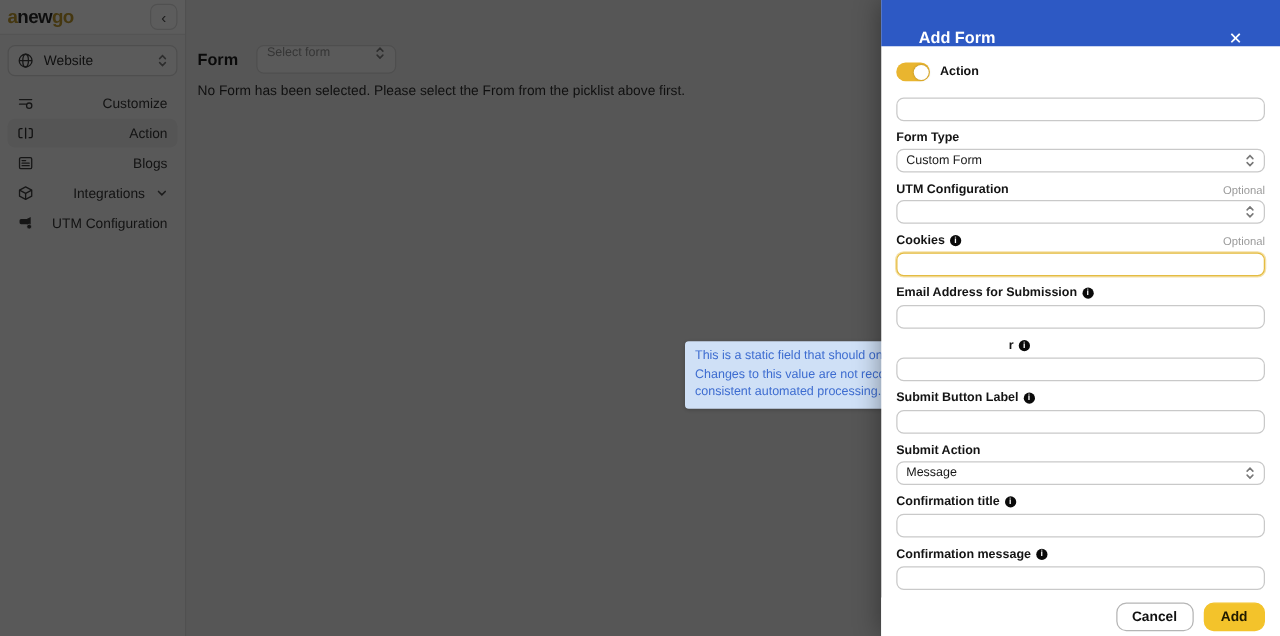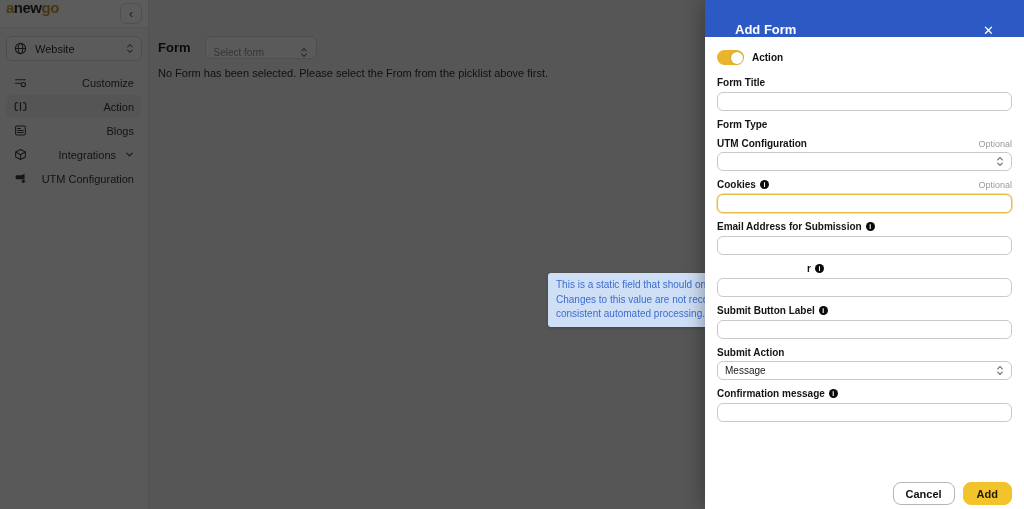--- a/index.html
+++ b/index.html
@@ -1,39 +1,39 @@
 <!DOCTYPE html>
 <html><head>
 <meta charset="utf-8">
 <style>
   * { margin:0; padding:0; box-sizing:border-box; }
   html,body { width:1024px; height:509px; overflow:hidden; }
   body { position:relative; font-family:"Liberation Sans", sans-serif; background:#ededed; }
 
   
   .leftcol { position:absolute; left:0; top:0; bottom:0; width:149px; border-right:1px solid #dcdcdc; background:#f6f6f6; }
-  .topbar { position:relative; height:28px; background:#ffffff; border-bottom:1px solid #e6e6e6; display:flex; align-items:flex-start; padding:0 6px; }
+  .topbar { position:relative; height:28px; background:#ffffff; border-bottom:1px solid #e6e6e6; display:flex; align-items:center; padding:0 6px; }
   .logo { font-size:15px; font-weight:bold; letter-spacing:-0.5px; line-height:1; }
   .logo .gold { color:#bb9422; }
   .logo .dark { color:#1d1d1d; }
   .collapse-btn { position:absolute; right:6px; top:3px; width:22px; height:21px; background:#fff; border:1px solid #dcdcdc; border-radius:6px; display:flex; align-items:center; justify-content:center; font-size:12px; color:#444; cursor:pointer; }
 
   .sidebar { padding:8px 6px; }
   .ws-select { height:25px; background:#fcfcfc; border:1px solid #d6d6d6; border-radius:6px; display:flex; align-items:center; padding:0 7px; gap:8px; margin-bottom:10px; cursor:pointer; }
   .ws-select .lbl { font-size:11px; font-weight:400; color:#222; flex:1; }
   .menu-item { height:23px; display:flex; align-items:center; gap:9px; padding:0 8px; border-radius:6px; font-size:11px; color:#2b2b2b; cursor:pointer; margin-bottom:1px; }
   .menu-item.active { background:#e9e9e9; }
   .menu-item .mi-label { flex:1;text-align:right; }
   .icon-svg { display:inline-flex; align-items:center; justify-content:center; }
 
   
   .main { position:absolute; left:150px; top:0; right:0; bottom:0; background:#ededed; }
   .form-row { position:absolute; left:8px; top:36px; display:flex; align-items:center; gap:14px; }
   .form-heading { font-size:13px; font-weight:bold; color:#111; }
-  .main-select { width:112px; height:23px; background:#fafafa; border:1px solid #d6d6d6; border-radius:6px; display:flex; align-items:flex-end; justify-content:space-between; padding:0 8px; cursor:pointer; }
+  .main-select { width:112px; height:23px; background:#fafafa; border:1px solid #d6d6d6; border-radius:6px; display:flex; align-items:flex-start; justify-content:space-between; padding:0 8px; cursor:pointer; }
   .main-select .ph { font-size:10px; color:#8d8d8d; }
   .empty-msg { position:absolute; left:8px; top:67px; font-size:11px; color:#1f1f1f; }
 
   
   .overlay { position:absolute; inset:0; background:rgba(8,8,8,0.66); z-index:5; }
 
   
   .tooltip { position:absolute; left:548px; top:273px; width:258px; z-index:8; background:#cfe0f6; color:#3d6cd0; font-size:10px; line-height:1.45; padding:5px 8px; border-radius:3px; box-shadow:0 1px 3px rgba(0,0,0,0.2); }
 
   
@@ -183,29 +183,35 @@
 
   <div class="modal-body">
     <div class="toggle-row">
       <span class="toggle">
           <span class="knob"></span>
         </span>
       <span class="toggle-label">Action</span>
     </div>
 
     <div class="field">
-      <div class="label-row">
-        <span class="flabel">Form Title</span>
-      </div>
       <input class="tinput" style="">
     </div>
 
     <div class="field">
       <div class="label-row">
         <span class="flabel">Form Type</span>
+      </div>
+      <div class="select">
+        <span>Custom Form</span>
+        <span class="icon-svg">
+          <svg width="8" height="11" viewBox="0 0 8 12" fill="none" stroke="#777" stroke-width="1.4" stroke-linecap="round">
+              <path d="M1.5 4.2 4 1.7 6.5 4.2"></path>
+              <path d="M1.5 7.8 4 10.3 6.5 7.8"></path>
+            </svg>
+        </span>
       </div>
     </div>
 
     <div class="field">
       <div class="label-row">
         <span class="flabel">UTM Configuration</span>
         <span class="optional">Optional</span>
       </div>
       <div class="select">
         <span></span>
@@ -259,20 +265,27 @@
         <span>Message</span>
         <span class="icon-svg">
           <svg width="8" height="11" viewBox="0 0 8 12" fill="none" stroke="#777" stroke-width="1.4" stroke-linecap="round">
               <path d="M1.5 4.2 4 1.7 6.5 4.2"></path>
               <path d="M1.5 7.8 4 10.3 6.5 7.8"></path>
             </svg>
         </span>
       </div>
     </div>
 
+    <div class="field">
+      <div class="label-row">
+        <span class="flabel">Confirmation title</span>
+        <span class="info">i</span>
+      </div>
+      <input class="tinput" style="">
+    </div>
 
     <div class="field">
       <div class="label-row">
         <span class="flabel">Confirmation message</span>
         <span class="info">i</span>
       </div>
       <input class="tinput" style="">
     </div>
   </div>
 

